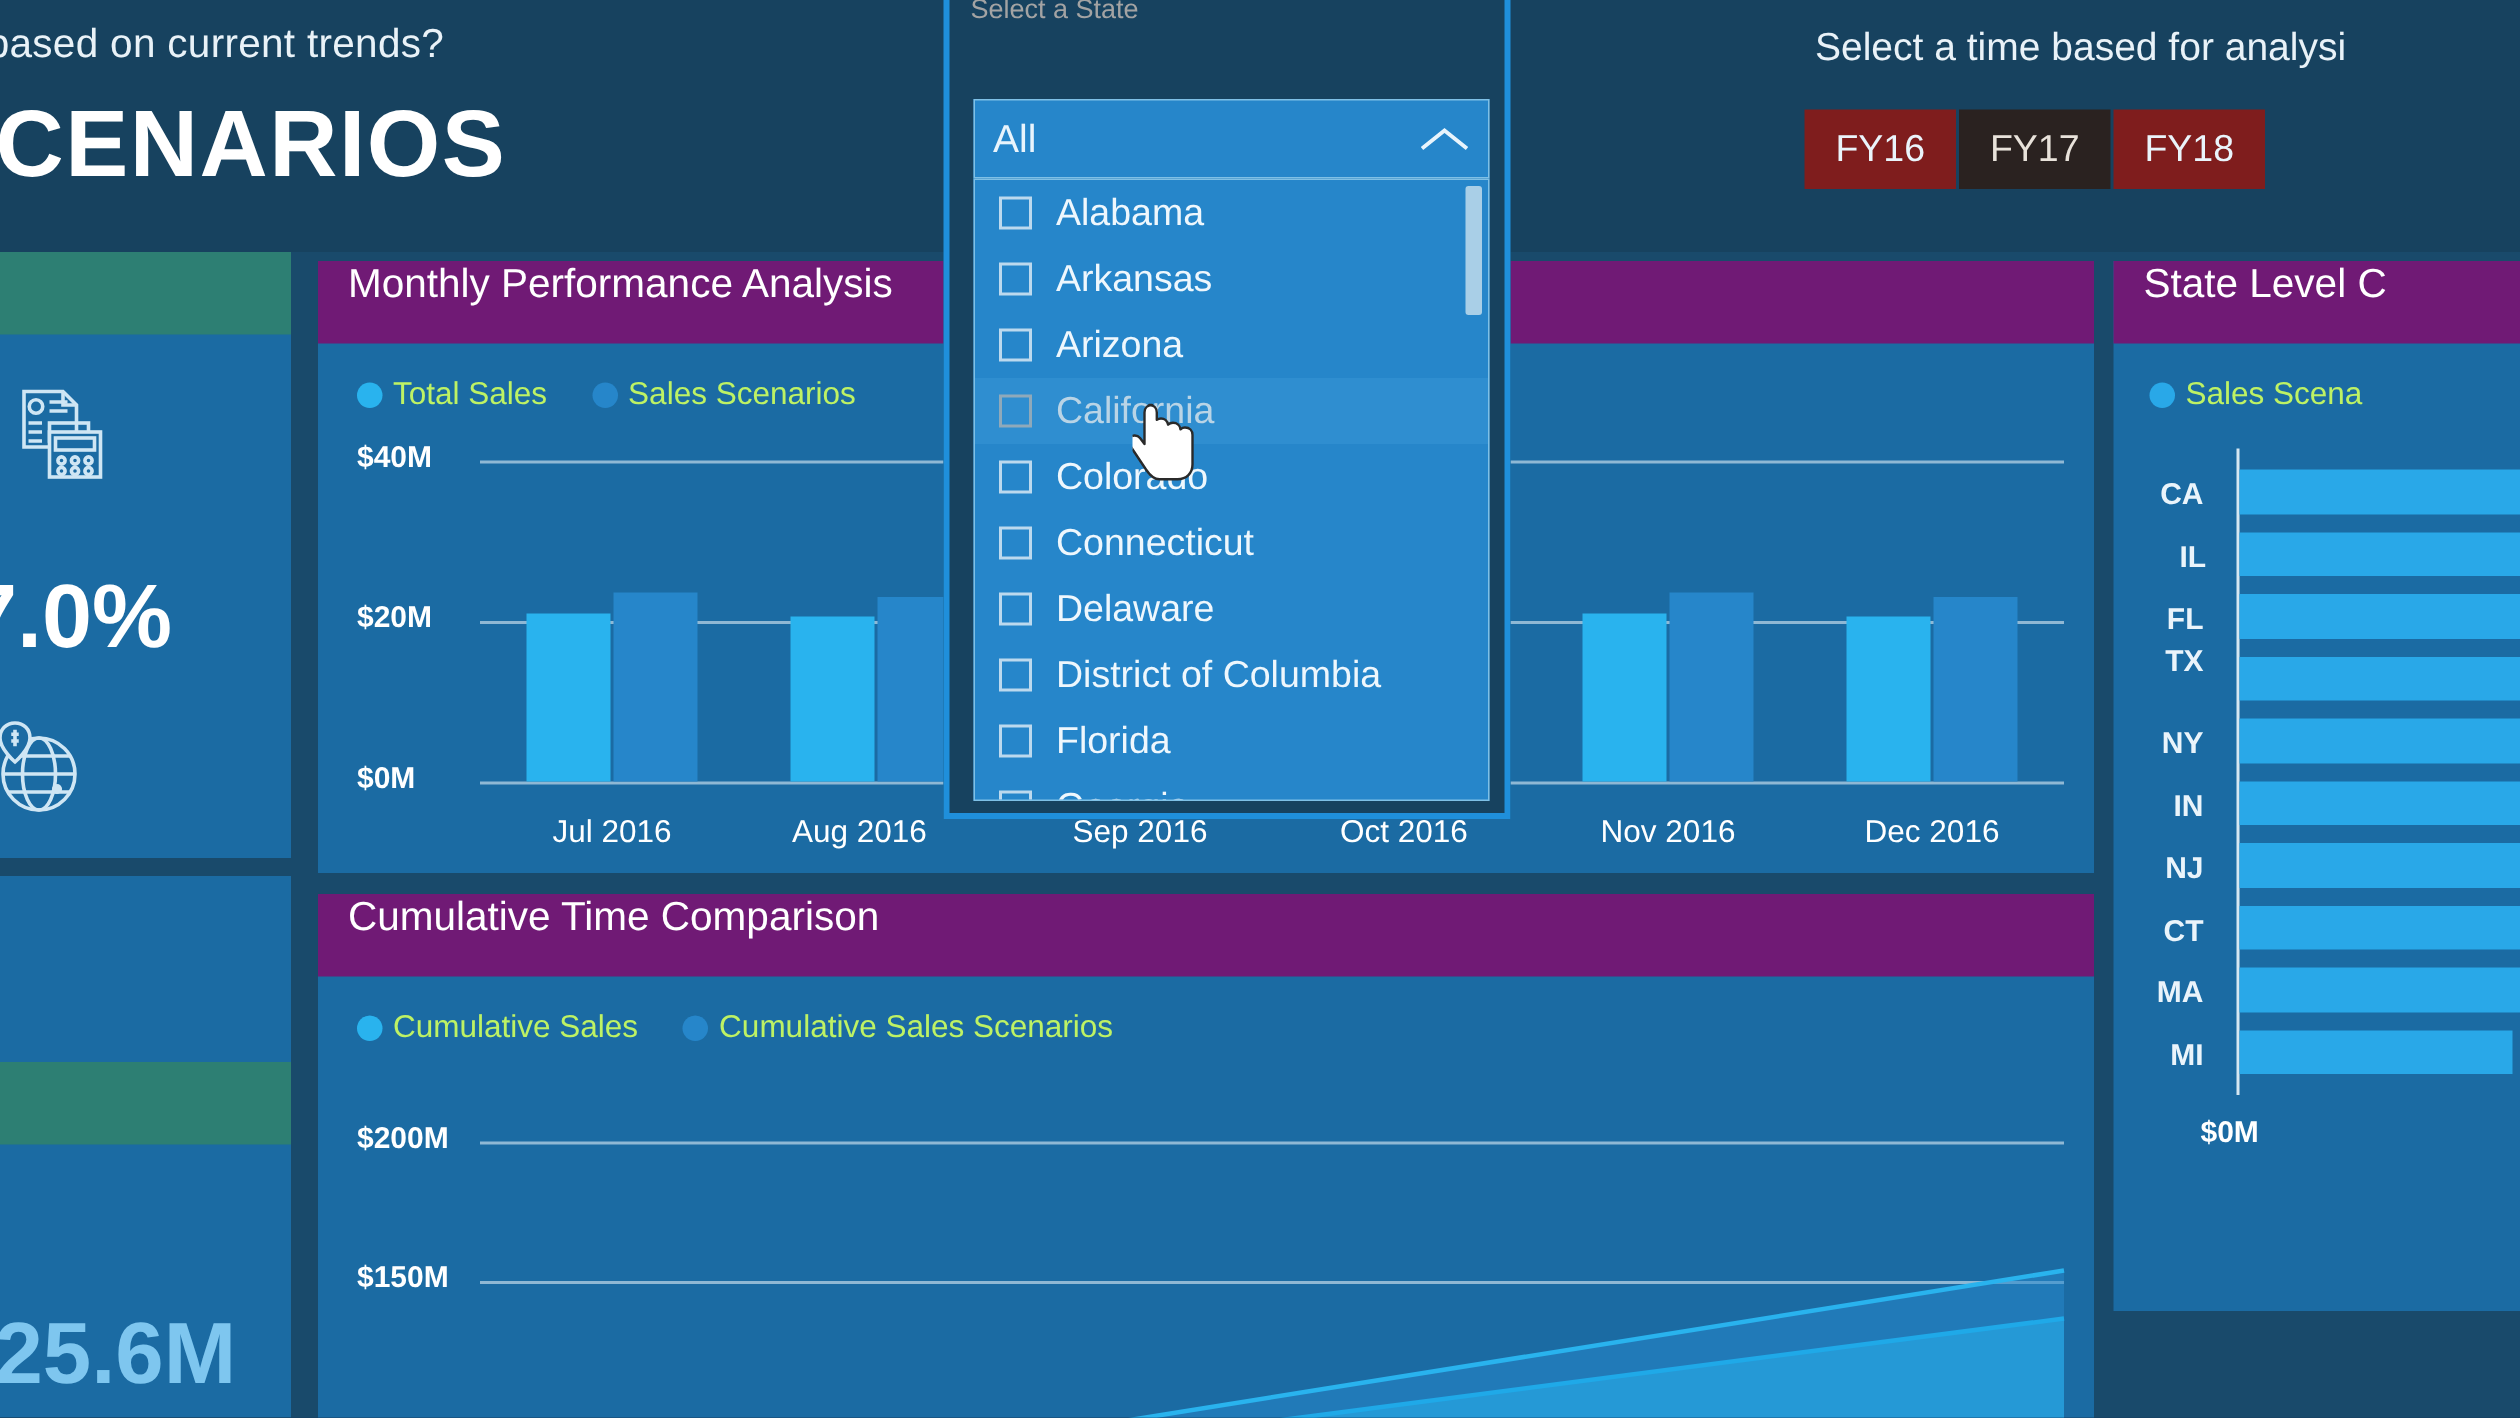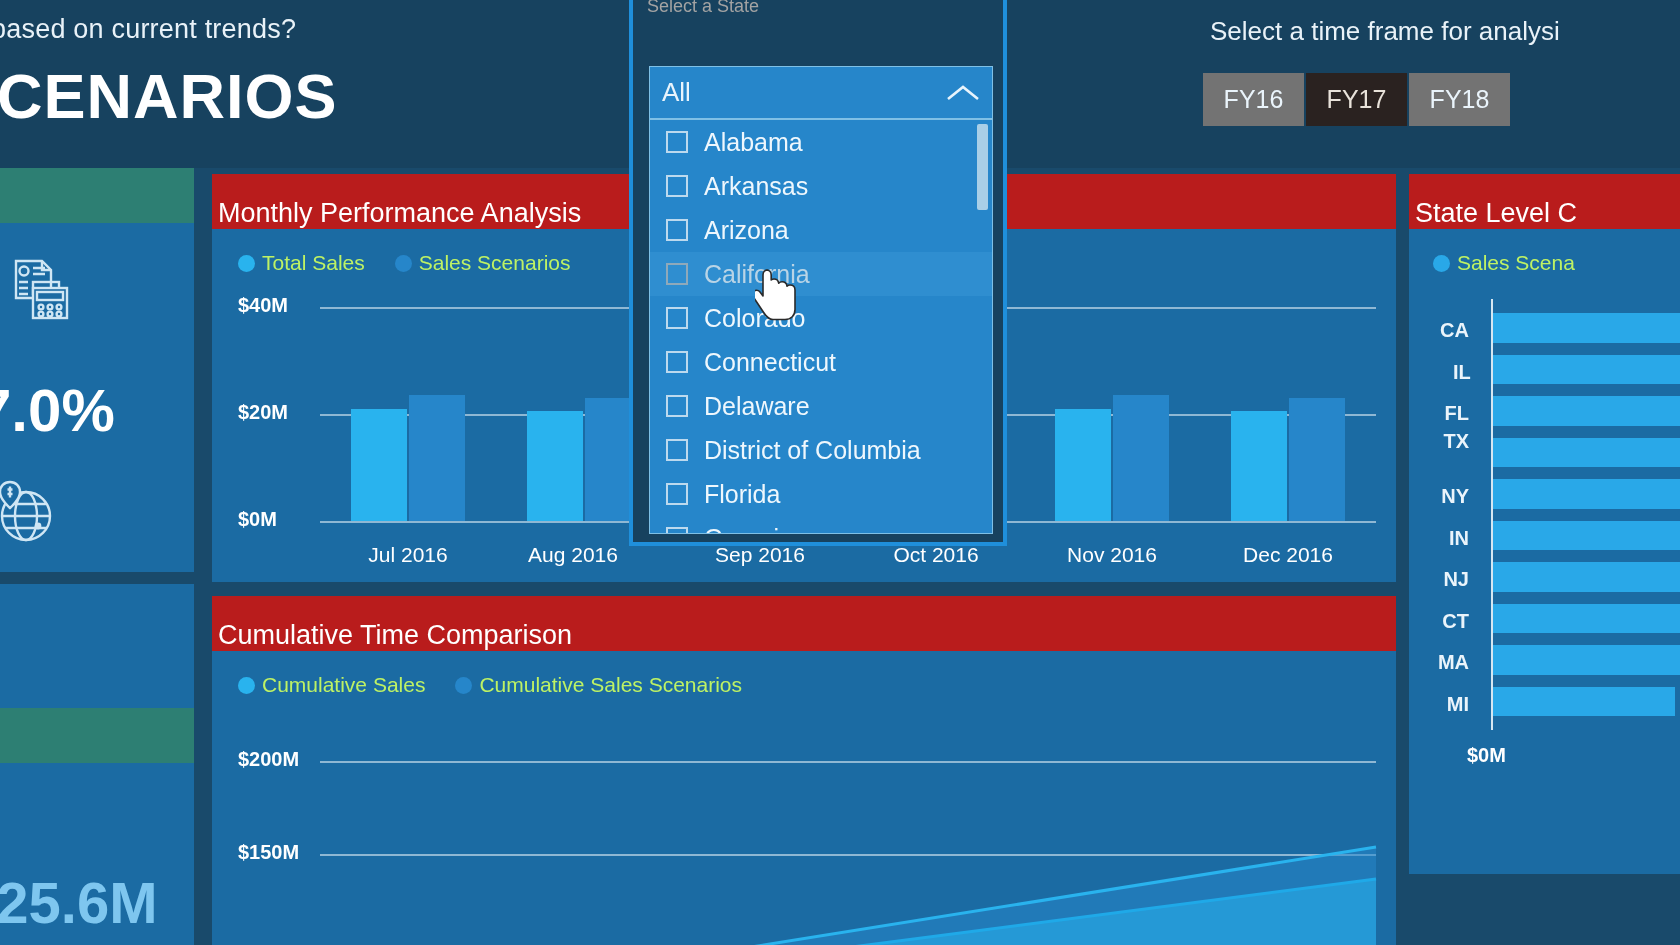--- a/index.html
+++ b/index.html
@@ -26,41 +26,41 @@
     font-size: 63px; font-weight: bold; color: #ffffff;
     letter-spacing: 1px; white-space: nowrap;
   }
   .tf-label {
     position: absolute; left: 1210px; top: 16px;
     font-size: 26px; color: #e9f2f8; white-space: nowrap;
   }
   .tf-buttons { position: absolute; left: 1203px; top: 73px; display: flex; gap: 2px; }
   .tf-btn {
     width: 101px; height: 53px; display: flex; align-items: center; justify-content: center;
-    font-size: 25px; color: #eaf4fb; background: #737373; cursor: pointer;
+    font-size: 25px; color: #eaf4fb; background: #7f1d1d; cursor: pointer;
   }
   .tf-btn.active { background: #2a2220; color: #e8e2da; }
 
   
   .kpi-col { position: absolute; left: -44px; top: 168px; width: 238px; height: 777px; }
   .kpi-card { position: absolute; left: 0; width: 238px; background: #1b6ba3; }
   .kpi-card .cap { height: 55px; background: #2d7f73; }
   .kpi-card .body { position: relative; }
   .kpi-icon { position: absolute; color: #cfe6f4; }
   .kpi-val { position: absolute; font-weight: bold; color: #ffffff; white-space: nowrap; }
   .kpi-val.blue { color: #7ec6ef; }
   #kpiA { top: 0; height: 404px; }
   #kpiB { top: 416px; height: 140px; }
   #kpiC { top: 540px; height: 237px; }
 
   
   .panel { position: absolute; background: #1b6ba3; }
   .panel-cap {
-    height: 55px; background: #b91c1c; display: flex; align-items: flex-end;
-    padding-left: 6px;
+    height: 55px; background: #701a75; display: flex; align-items: flex-start;
+    padding-left: 20px;
   }
   .panel-cap span { font-size: 27px; color: #ffffff; white-space: nowrap; }
   .panel-body { position: relative; width: 100%; height: calc(100% - 55px); }
 
   #panel-monthly { left: 212px; top: 174px; width: 1184px; height: 408px; }
   #panel-cumul  { left: 212px; top: 596px; width: 1184px; height: 420px; }
   #panel-state  { left: 1409px; top: 174px; width: 310px; height: 700px; }
 
   
   .legend { position: absolute; display: flex; align-items: center; gap: 30px; }
@@ -123,21 +123,21 @@
   #cursor { position: absolute; left: 755px; top: 268px; width: 46px; height: 58px; z-index: 60; pointer-events: none; }
 </style>
 </head>
 <body>
 
 <div id="app">
 
   <div class="header-band">
     <div class="hdr-sub">ts based on current trends?</div>
     <div class="hdr-title">SCENARIOS</div>
-    <div class="tf-label">Select a time frame for analysi</div>
+    <div class="tf-label">Select a time based for analysi</div>
     <div class="tf-buttons" id="tf-buttons">
         <div class="tf-btn">FY16</div>
         <div class="tf-btn active">FY17</div>
         <div class="tf-btn">FY18</div>
       </div>
   </div>
 
   <div class="kpi-col">
 
     <div class="kpi-card" id="kpiA">

